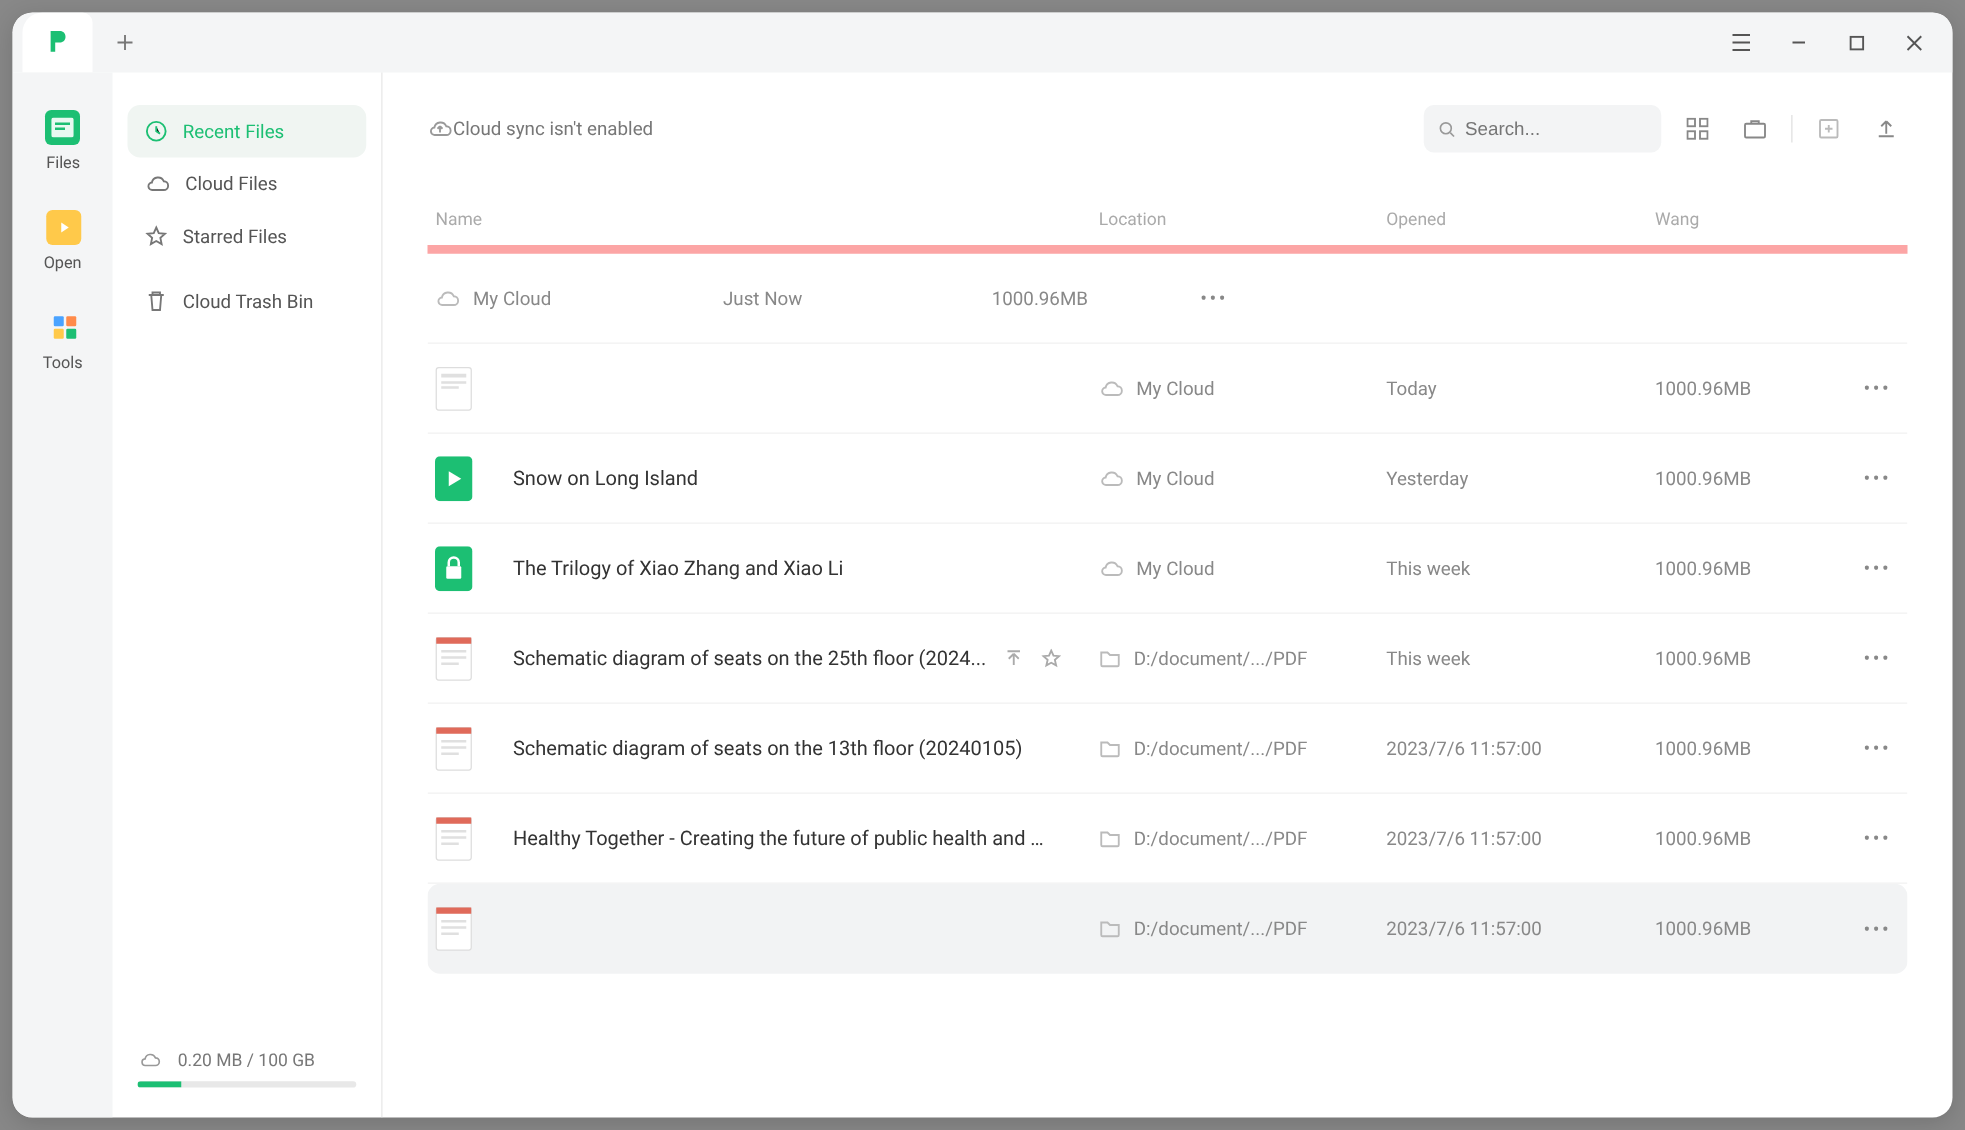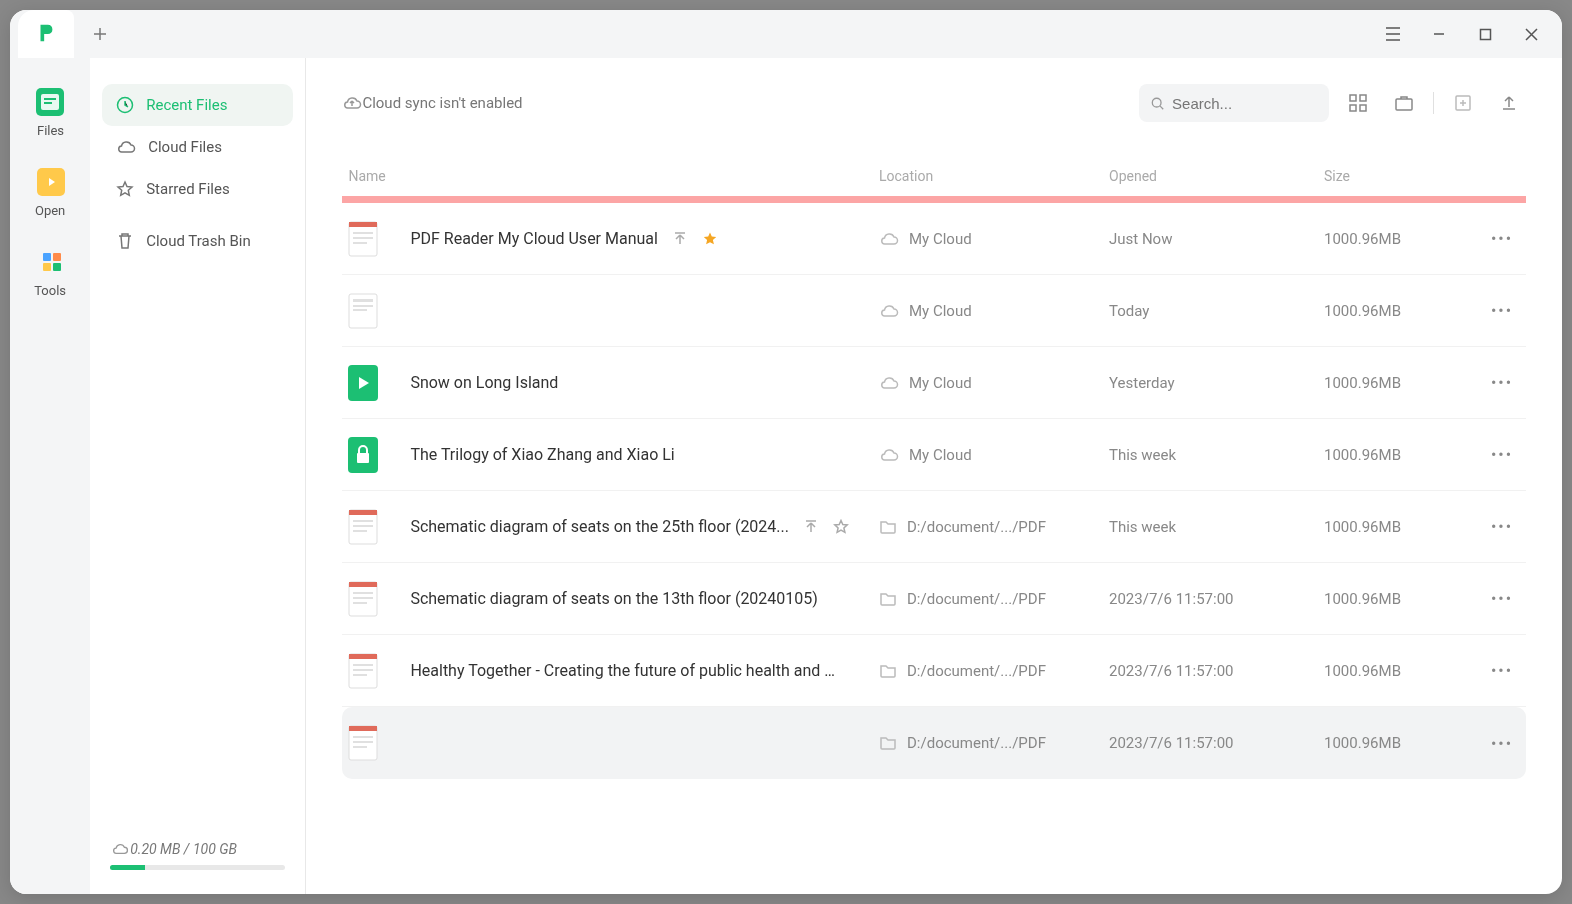--- a/index.html
+++ b/index.html
@@ -127,21 +127,21 @@
   }
   .storage {
     margin-top: auto;
     padding: 6px 8px 12px 8px;
     color: #777;
     font-size: 14px;
     display:flex;
     flex-direction:column;
     gap:8px;
   }
-  .storage-top {display:flex;align-items:center;gap:0;font-style:italic;}
+  .storage-top {display:flex;align-items:flex-start;gap:12px;}
   .storage-bar {
     width: 100%;
     height: 5px;
     background: #e8e8e8;
     border-radius: 3px;
     overflow:hidden;
   }
   .storage-fill {
     height:100%;
     background:#1cbf73;
@@ -452,50 +452,26 @@
           <svg width="18" height="18" viewBox="0 0 18 18">
               <path stroke="#888" stroke-width="1.5" fill="none" d="M9 13V3m0 0L5 7m4-4l4 4M3 15h12"></path>
             </svg>
         </div>
       </div>
 
       <div class="table-head">
         <div class="col-name">Name</div>
         <div class="col-loc">Location</div>
         <div class="col-open">Opened</div>
-        <div class="col-size">Size</div>
+        <div class="col-size">Wang</div>
         <div class="col-more"></div>
       </div>
 
       <div class="rows" id="rows">
           <div class="row">
-    <div class="name-wrap">
-      <div class="file-ico">
-                <svg width="30" height="36" viewBox="0 0 30 36">
-                  <rect x="1" y="1" width="28" height="34" rx="2" fill="#fff" stroke="#ddd"></rect>
-                  <rect x="1" y="1" width="28" height="5" fill="#e06a5a"></rect>
-                  <rect x="5" y="11" width="20" height="2" fill="#e0e0e0"></rect>
-                  <rect x="5" y="16" width="20" height="2" fill="#e0e0e0"></rect>
-                  <rect x="5" y="21" width="14" height="2" fill="#e0e0e0"></rect>
-                </svg>
-              </div>
-      <span class="file-name">PDF Reader My Cloud User Manual</span>
-      <div class="row-actions">
-      <span>
-                  <svg width="16" height="16" viewBox="0 0 16 16">
-                    <path stroke="#aaa" stroke-width="1.5" fill="none" d="M8 13V4m0 0L4 8m4-4l4 4M3 2h10"></path>
-                  </svg>
-                </span>
-      <span class="star-filled">
-        <svg width="16" height="16" viewBox="0 0 16 16">
-                    <path fill="#f5a623" d="M8 1.5l1.8 4 4.4.4-3.3 3 1 4.4L8 11.2 4.1 13.3l1-4.4L1.8 5.9l4.4-.4L8 1.5z"></path>
-                  </svg>
-      </span>
-    </div>
-    </div>
     <div class="loc">
               <svg width="20" height="16" viewBox="0 0 20 16">
                 <path fill="none" stroke="#bbb" stroke-width="1.5" d="M6 13h9a3.5 3.5 0 000-7 5 5 0 00-9.5 1A3 3 0 006 13z"></path>
               </svg>
               <span>My Cloud</span>
             </div>
     <div class="opened">Just Now</div>
     <div class="size">1000.96MB</div>
     <div class="more">•••</div>
   </div>

